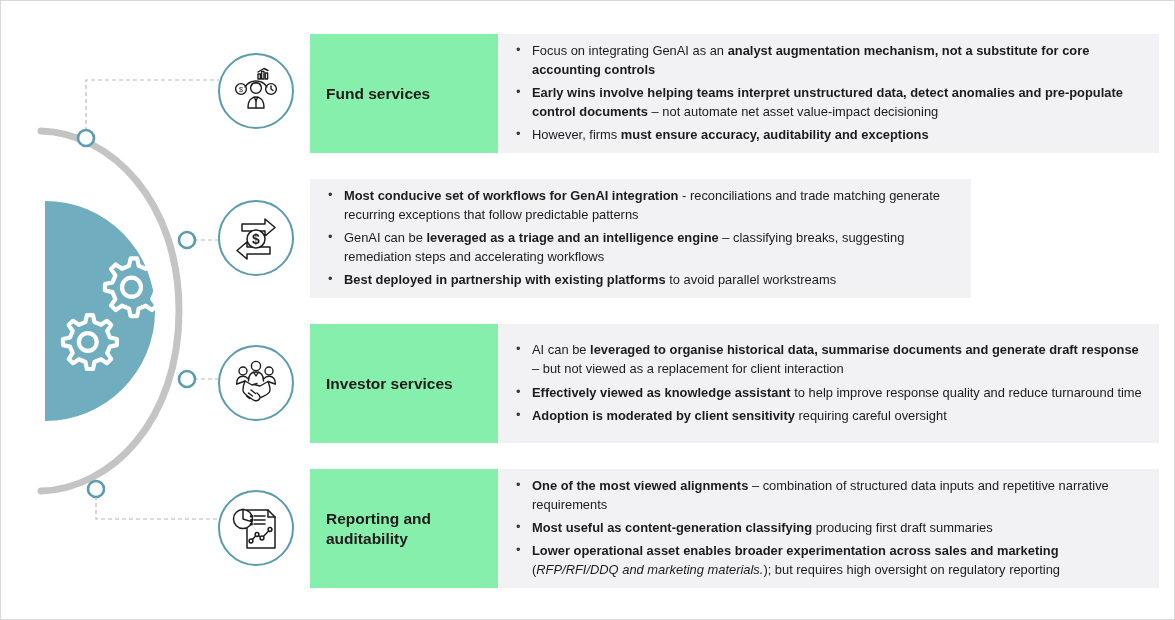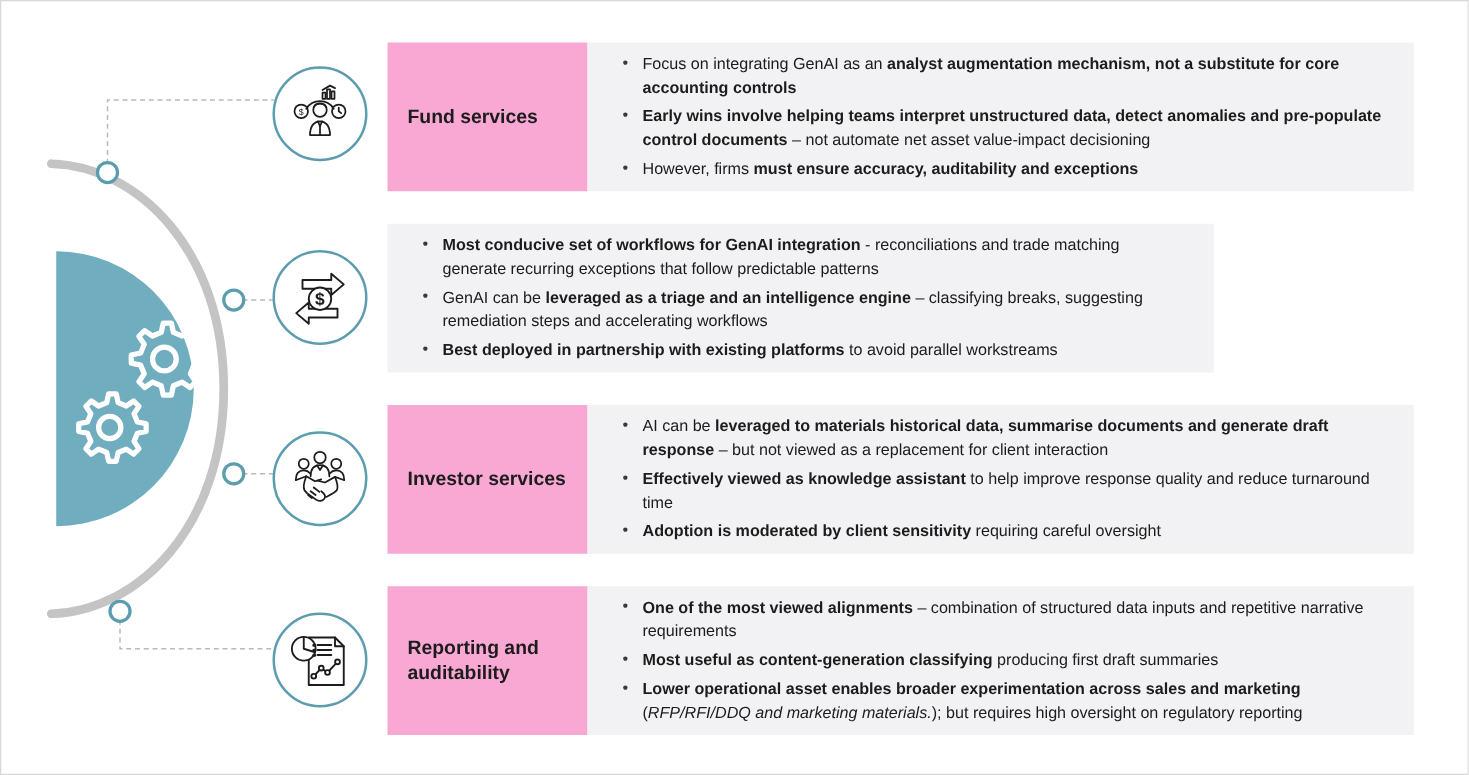--- a/index.html
+++ b/index.html
@@ -10,26 +10,26 @@
   #hero{position:absolute;left:0;top:0;width:305px;height:620px;}
   .hero-svg{position:absolute;left:0;top:0;}
 
   
   .icon-circle{position:absolute;width:76px;height:76px;border-radius:50%;
       border:2px solid #5b9cae;background:#ffffff;box-sizing:border-box;}
   .icon-circle svg{position:absolute;left:50%;top:50%;transform:translate(-50%,-50%);}
 
   
   .row{position:absolute;left:309px;display:flex;align-items:stretch;}
-  .row-label{width:160px;background:#f9a8d4;display:flex;align-items:center;
+  .row-label{width:188px;background:#86efac;display:flex;align-items:center;
       padding-left:16px;box-sizing:border-box;}
   .row-label span{font-size:15.5px;font-weight:bold;color:#1c1c1c;line-height:1.25;}
   .row-body{width:661px;background:#f2f2f4;box-sizing:border-box;
       padding:10px 14px 10px 12px;display:flex;flex-direction:column;justify-content:center;}
-  ul.bullets{list-style:none;margin:11px;padding:0;}
+  ul.bullets{list-style:none;margin:1px;padding:0;}
   ul.bullets li{position:relative;padding-left:21px;font-size:12.9px;line-height:1.46;
       color:#1c1c1c;margin:4.5px 0;}
   ul.bullets li:before{content:"\2022";position:absolute;left:5px;top:-1px;
       font-size:13px;color:#3a3a3a;}
   ul.bullets b{font-weight:bold;}
   ul.bullets i{font-style:italic;}
 </style>
 </head>
 <body>
 
@@ -163,21 +163,21 @@
         </ul>
     </div>
   </div>
 
   <div class="row" style="top:323px;height:119px;">
     <div class="row-label">
       <span>Investor services</span>
     </div>
     <div class="row-body">
       <ul class="bullets">
-          <li>AI can be <b>leveraged to materials historical data, summarise documents and generate draft response</b> – but not viewed as a replacement for client interaction</li>
+          <li>AI can be <b>leveraged to organise historical data, summarise documents and generate draft response</b> – but not viewed as a replacement for client interaction</li>
           <li><b>Effectively viewed as knowledge assistant</b> to help improve response quality and reduce turnaround time</li>
           <li><b>Adoption is moderated by client sensitivity</b> requiring careful oversight</li>
         </ul>
     </div>
   </div>
 
   <div class="row" style="top:468px;height:119px;">
     <div class="row-label">
       <span>Reporting and auditability</span>
     </div>

